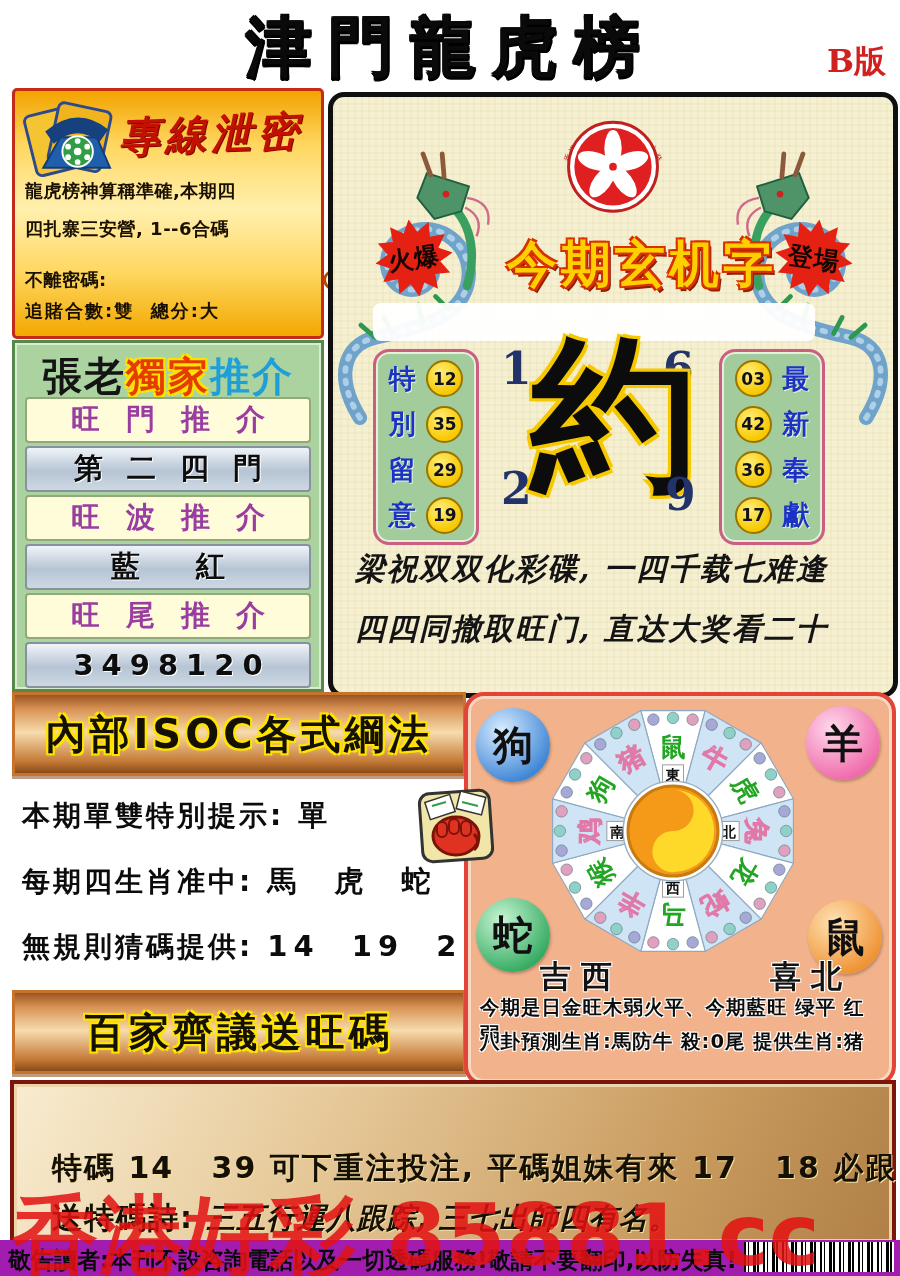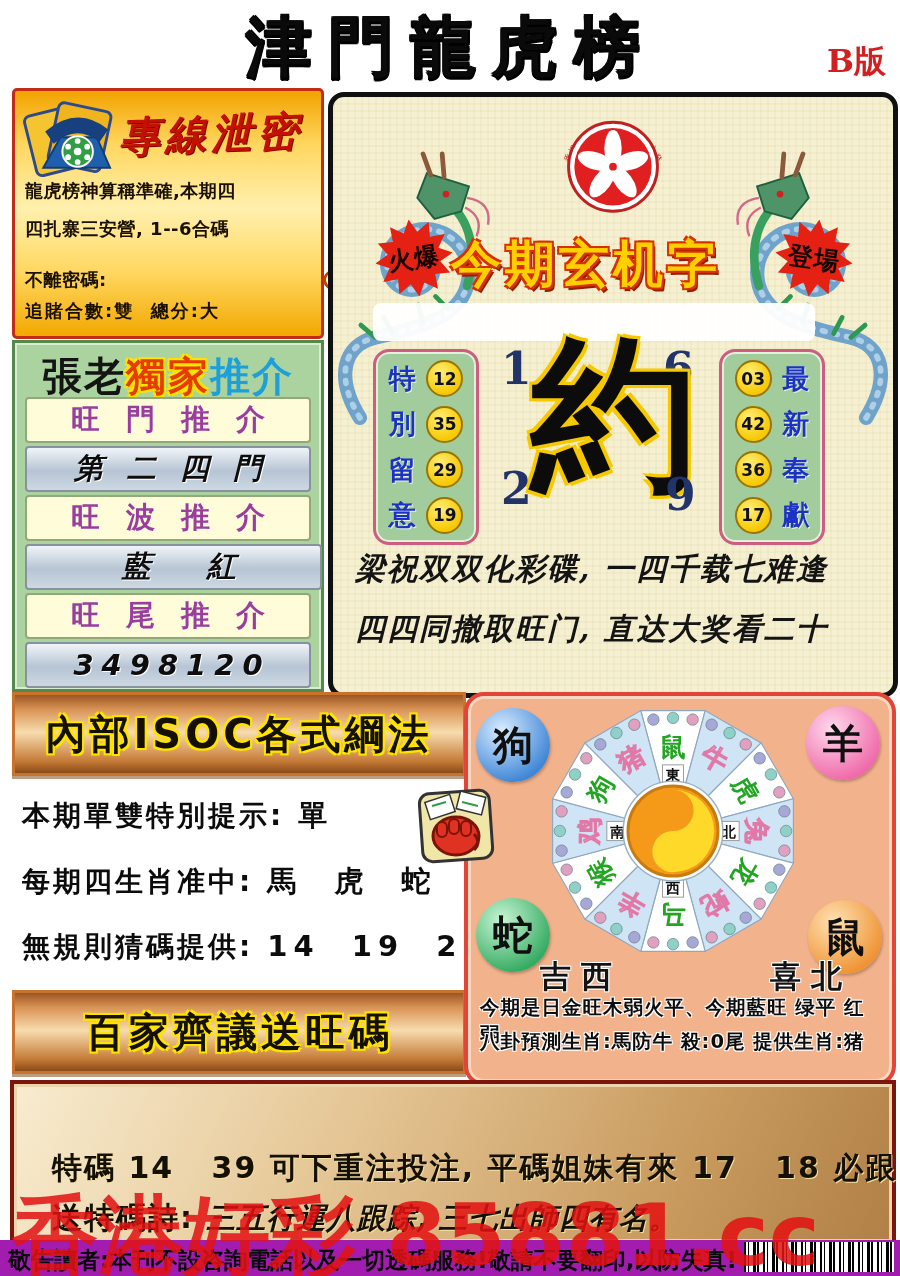--- a/index.html
+++ b/index.html
@@ -31,37 +31,37 @@
   .zhang-box{left:12px;top:340px;width:306px;height:346px;background:#abd3a0;
     border:3px solid #55884a;border-radius:0;box-shadow:inset 0 0 0 2px #d8ecd0;}
   .zhang-heading{top:6px;left:0;width:100%;text-align:center;font-weight:bold;font-size:40px;letter-spacing:2px;}
   .zh-black{color:#141414;}
   .zh-red{color:#e63c00;text-shadow:-2px -2px 0 #ffe400,2px -2px 0 #ffe400,-2px 2px 0 #ffe400,2px 2px 0 #ffe400;}
   .zh-blue{color:#1f9fd8;}
   .z-row{left:10px;width:282px;height:42px;display:flex;align-items:center;justify-content:center;
     border-radius:4px;font-weight:bold;font-size:29px;}
   .row-lab{background:#fffcd9;border:2px solid #93a878;color:#9a3da0;}
   .row-val{background:linear-gradient(180deg,#f0f4f8,#b6c4d4 55%,#cdd8e2);border:2px solid #88929e;
-    color:#0d0d0d;text-shadow:1px 1px 0 #fff;font-style:italic;}
+    color:#0d0d0d;text-shadow:1px 1px 0 #fff;}
 
   
   .mystic-box{left:328px;top:92px;width:560px;height:596px;border:5px solid #101010;border-radius:16px;
     background:#f6f0d3;
     background-image:repeating-linear-gradient(0deg,rgba(205,185,110,0.10) 0 2px,transparent 2px 7px),
                      repeating-linear-gradient(90deg,rgba(205,185,110,0.10) 0 2px,transparent 2px 7px);}
   .dragon{top:34px;width:182px;height:306px;}
   .dragon.left{left:0;}
   .dragon.right{right:0;transform:scaleX(-1);}
   .emblem{left:50%;margin-left:-58px;top:4px;width:116px;height:116px;}
   .burst{width:78px;height:78px;display:flex;align-items:center;justify-content:center;
     background:#e42112;color:#120500;font-weight:bold;font-size:25px;letter-spacing:1px;
     clip-path:polygon(100% 50%,82.8% 58.8%,93.3% 75%,74% 74%,75% 93.3%,58.8% 82.8%,50% 100%,41.2% 82.8%,25% 93.3%,26% 74%,6.7% 75%,17.2% 58.8%,0% 50%,17.2% 41.2%,6.7% 25%,26% 26%,25% 6.7%,41.2% 17.2%,50% 0%,58.8% 17.2%,75% 6.7%,74% 26%,93.3% 25%,82.8% 41.2%);}
   .burst-left{left:42px;top:122px;transform:rotate(-8deg);}
   .burst-right{left:442px;top:122px;transform:rotate(8deg);}
-  .mystic-heading{left:118px;top:134px;width:326px;text-align:left;font-family:"DejaVu Serif",serif;
+  .mystic-heading{left:118px;top:134px;width:326px;text-align:right;font-family:"DejaVu Serif",serif;
     font-weight:bold;font-size:50px;letter-spacing:4px;color:#ffcf00;
     text-shadow:-2px -2px 0 #d83000,2px -2px 0 #d83000,-2px 2px 0 #d83000,2px 2px 0 #d83000,3px 4px 0 #90200a;}
   .white-strip{left:40px;top:206px;width:442px;height:38px;background:rgba(255,255,255,0.95);border-radius:8px;}
   .num-panel{top:252px;width:96px;height:182px;background:#a2cc9b;border:3px solid #cc5f80;border-radius:16px;
     box-shadow:inset 0 0 0 2px #e4f0dc;display:flex;flex-direction:column;justify-content:space-around;padding:4px 2px;}
   .panel-left{left:40px;}
   .panel-right{left:386px;}
   .np-row{display:flex;align-items:center;justify-content:space-evenly;}
   .np-char{font-weight:bold;font-size:27px;color:#1b32c4;text-shadow:1px 1px 0 #e8f4e0;}
   .gold-circle{width:33px;height:33px;border-radius:50%;background:radial-gradient(circle at 38% 32%,#ffee7a,#f7c900 70%);
@@ -157,21 +157,21 @@
     <div class="abs h-line pre" style="top:208px;letter-spacing:2px;">追賭合數:雙  總分:大</div>
   </div>
 
   <div class="abs zhang-box">
     <div class="abs zhang-heading">
       <span class="zh-black">張老</span><span class="zh-red">獨家</span><span class="zh-blue">推介</span>
     </div>
     <div class="abs z-row row-lab" style="top:54px;letter-spacing:26px;text-indent:26px;">旺門推介</div>
     <div class="abs z-row row-val" style="top:103px;letter-spacing:24px;text-indent:24px;">第二四門</div>
     <div class="abs z-row row-lab" style="top:152px;letter-spacing:26px;text-indent:26px;">旺波推介</div>
-    <div class="abs z-row row-val" style="top:201px;letter-spacing:56px;text-indent:56px;padding-left:11px;">藍紅</div>
+    <div class="abs z-row row-val" style="top:201px;letter-spacing:56px;text-indent:56px;">藍紅</div>
     <div class="abs z-row row-lab" style="top:250px;letter-spacing:26px;text-indent:26px;">旺尾推介</div>
     <div class="abs z-row row-val" style="top:299px;letter-spacing:8px;text-indent:8px;text-align:right;">3498120</div>
   </div>
 
   <div class="abs mystic-box">
 
     <svg class="abs dragon left" viewBox="0 0 190 320">
       <g fill="none" stroke-linecap="round">
         <path d="M28,300 C2,258 10,224 44,216 C92,205 130,196 140,162 C150,126 118,96 86,104 C58,111 48,140 64,158 C76,171 98,168 104,150" stroke="#6fa3c9" stroke-width="15"></path>
         <path d="M28,300 C2,258 10,224 44,216 C92,205 130,196 140,162 C150,126 118,96 86,104 C58,111 48,140 64,158 C76,171 98,168 104,150" stroke="#aecfe8" stroke-width="6" stroke-dasharray="3 10"></path>

